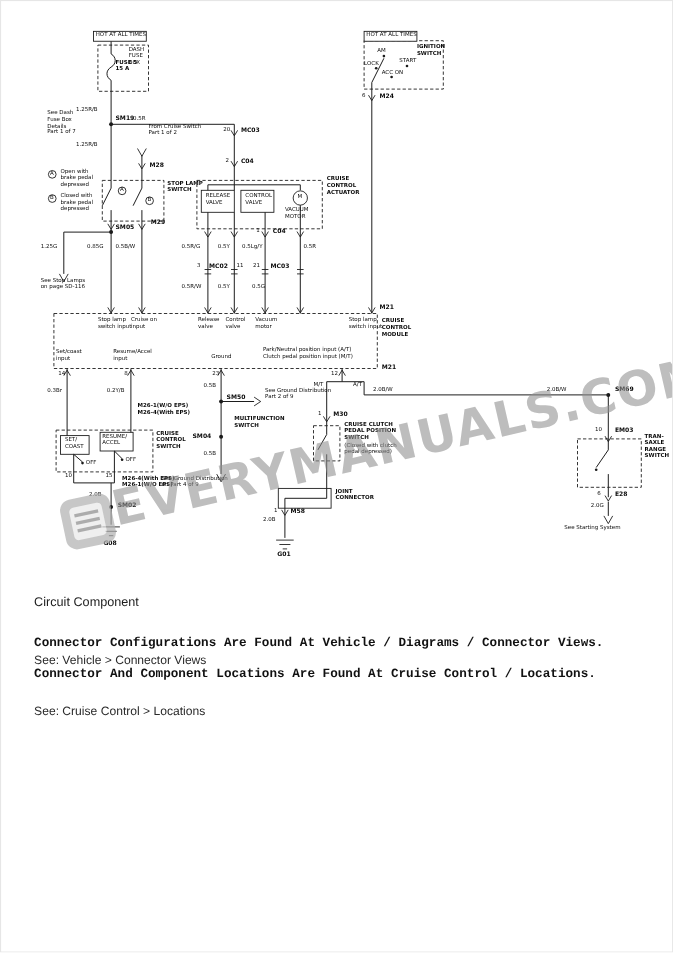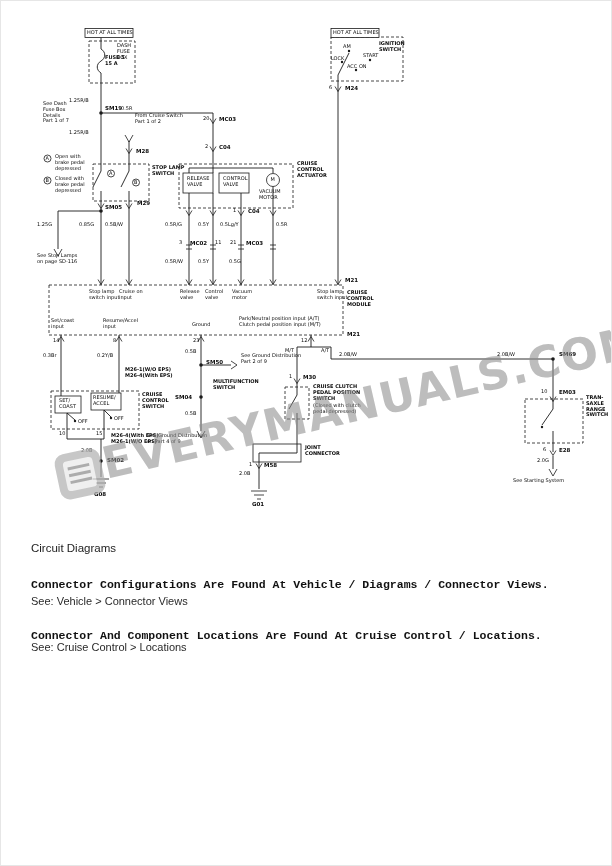--- a/index.html
+++ b/index.html
@@ -253,19 +253,19 @@
     <div id="wm-logo">
       <div class="pg">
         <div class="bar b1"></div>
         <div class="bar b2"></div>
         <div class="bar b3"></div>
       </div>
     </div>
     <div id="wm">EVERYMANUALS.COM</div>
   </div>
 
-  <div class="foot" style="top:541px">Circuit Diagrams</div>
+  <div class="foot" style="top:541px">Circuit Component</div>
   <div class="foot bold" style="top:577px">Connector Configurations Are Found At Vehicle / Diagrams / Connector Views.</div>
   <div class="foot sub" style="top:594px">See: Vehicle &gt; Connector Views</div>
-  <div class="foot bold" style="top:628px">Connector And Component Locations Are Found At Cruise Control / Locations.</div>
+  <div class="foot bold" style="top:605px">Connector And Component Locations Are Found At Cruise Control / Locations.</div>
   <div class="foot sub" style="top:640px">See: Cruise Control &gt; Locations</div>
 
 </div>
 
 </body></html>

